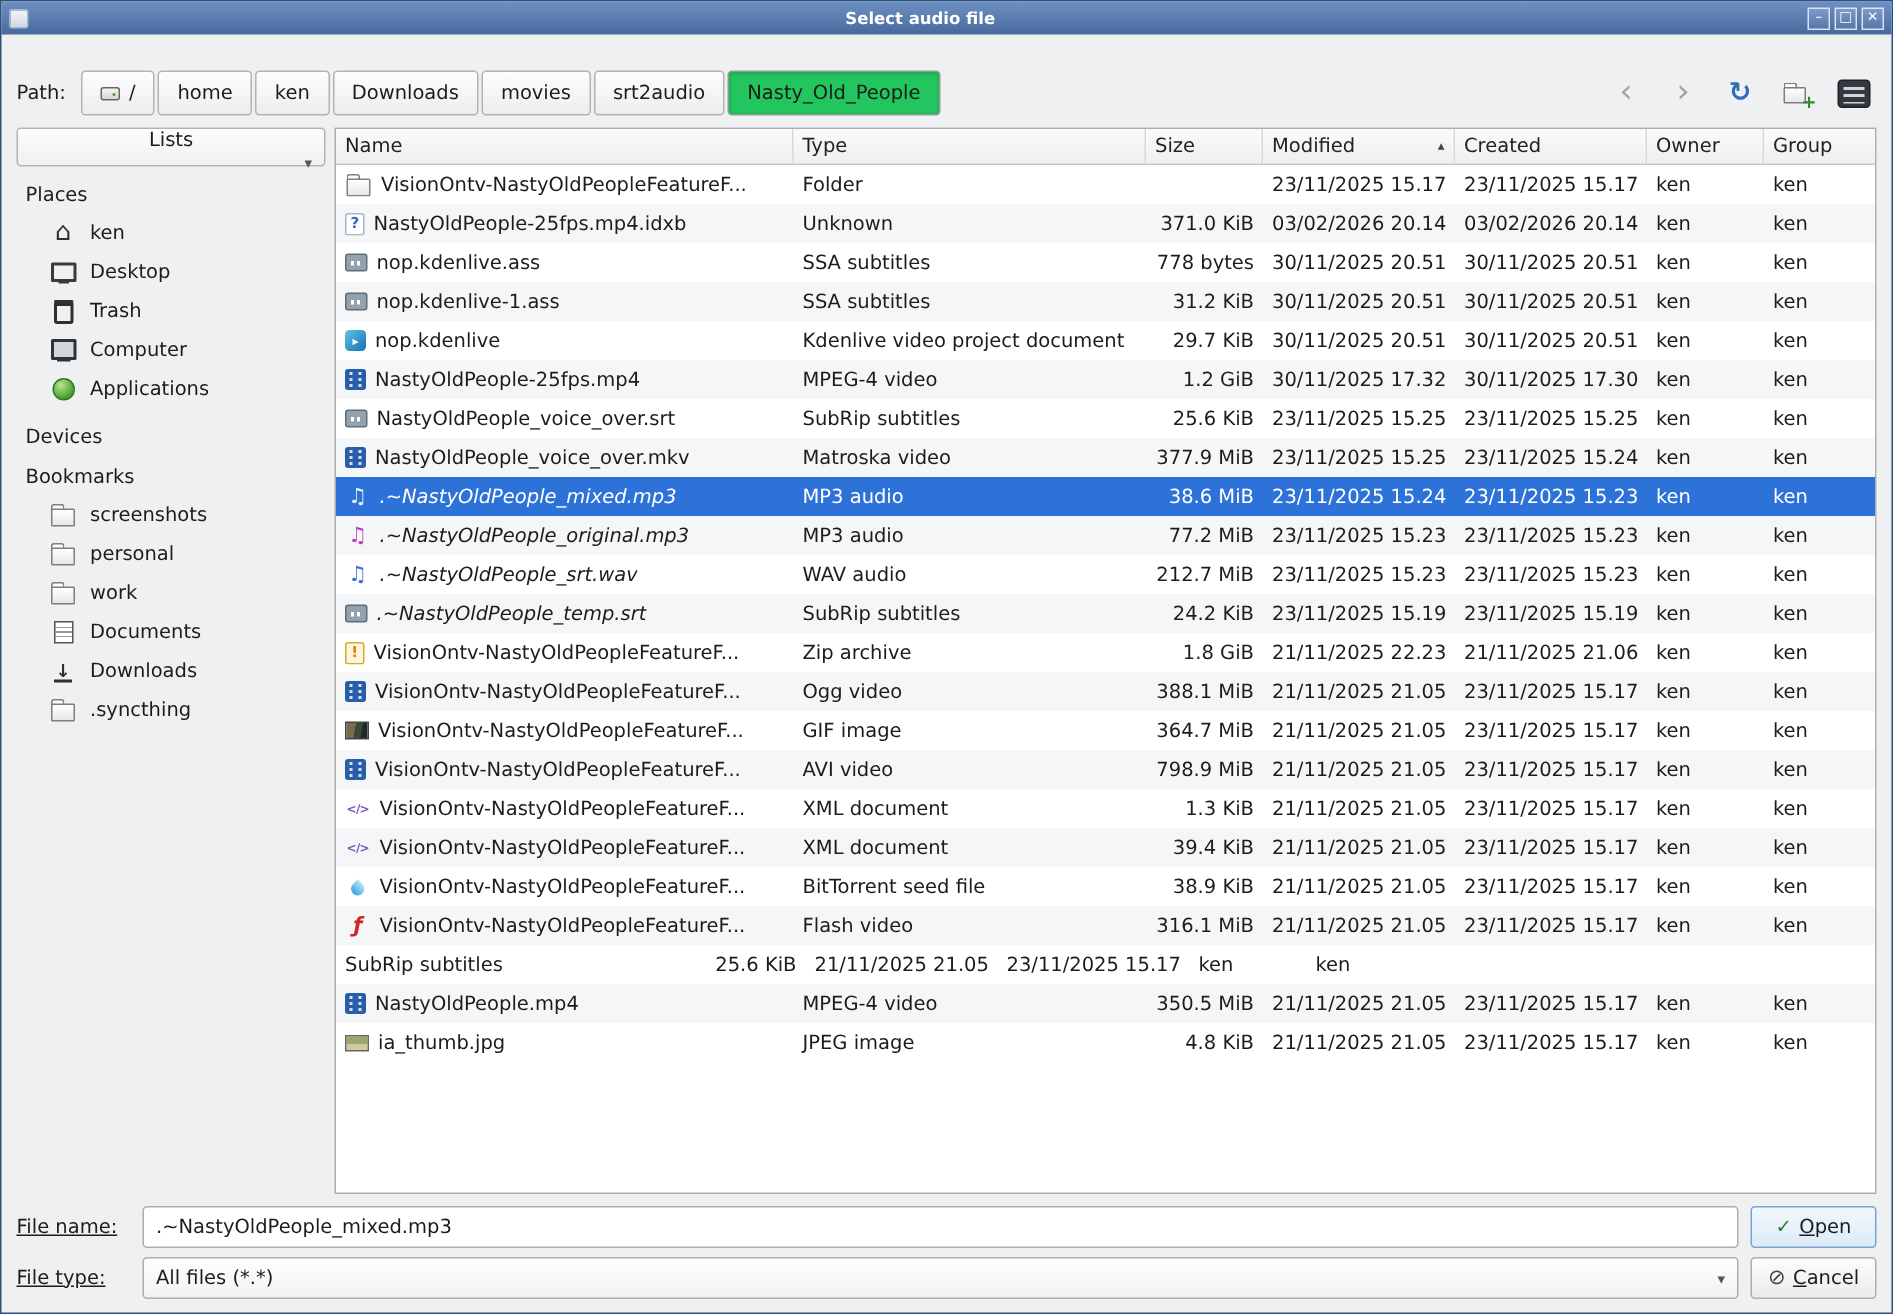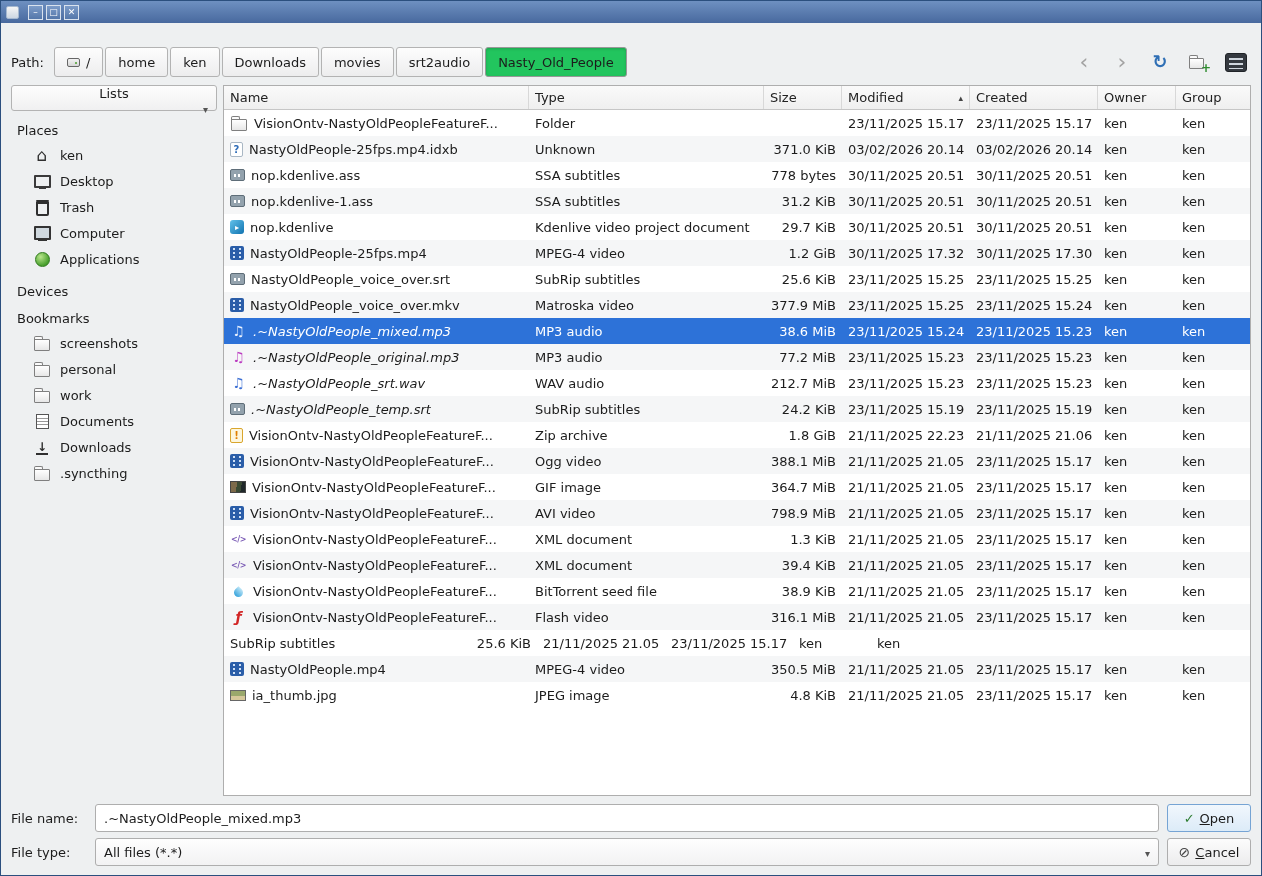--- a/index.html
+++ b/index.html
@@ -103,39 +103,40 @@
   .fi-subtitles::after{content:'';position:absolute;left:3px;right:3px;bottom:3px;height:3px;
     background:repeating-linear-gradient(90deg,#fff 0 2px,transparent 2px 4px);}
   .fi-torrent::before{content:'';width:9px;height:9px;background:linear-gradient(#bfe6f7,#35a3dc);
     border-radius:0 50% 50% 50%;transform:rotate(45deg);margin-top:2px;}
   .fi-gif{width:16px;height:12px;border:1px solid #444;
     background:linear-gradient(100deg,#7d6a4a 0 40%,#3a4a33 40% 70%,#20282a 70%);}
   .fi-jpeg{width:16px;height:11px;border:1px solid #666;background:linear-gradient(#9aa86b 0 55%,#d6c89a 55%);}
   
   .footer{margin-top:auto;padding:8px 10px 12px 10px;display:flex;flex-direction:column;gap:6px;}
   .frow{display:flex;align-items:center;gap:8px;}
-  .flabel{width:76px;flex:none;}
+  .flabel{width:76px;flex:none;text-decoration:underline;}
   .fname-input{flex:1;height:28px;border:1px solid #aeaeae;border-radius:3px;background:#fff;
     padding:0 8px;font:inherit;color:#1c1c1c;outline:none;}
   .ftype-combo{flex:1;height:28px;border:1px solid #aeaeae;border-radius:3px;
     background:linear-gradient(#fefefe,#f2f2f3);display:flex;align-items:center;padding:0 8px;cursor:default;}
   .btn{width:84px;height:28px;flex:none;display:flex;align-items:center;justify-content:center;gap:5px;
     background:linear-gradient(#fcfcfc,#ececed);border:1px solid #aeaeae;border-radius:3px;cursor:default;}
   .btn.default{background:linear-gradient(#f1f7fd,#dcebf8);border-color:#76a4d4;}
   .btn-check::before{content:'✓';color:#2e7d32;font-weight:bold;font-size:13px;}
   .btn-cancel::before{content:'⊘';color:#444;font-size:14px;}
   u{text-decoration:underline;}
 </style>
 </head>
 <body>
 
 <div class="window">
 
   <div class="titlebar">
     <span class="titlebar-icon"></span>
+    <span class="titlebar-title">Select audio file</span>
     <span class="win-btn">–</span>
     <span class="win-btn">□</span>
     <span class="win-btn">✕</span>
   </div>
 
   <div class="toolbar">
     <span class="toolbar-label">Path:</span>
     <div class="crumbs">
         <div class="crumb">
           <span class="drive-icon"></span>

